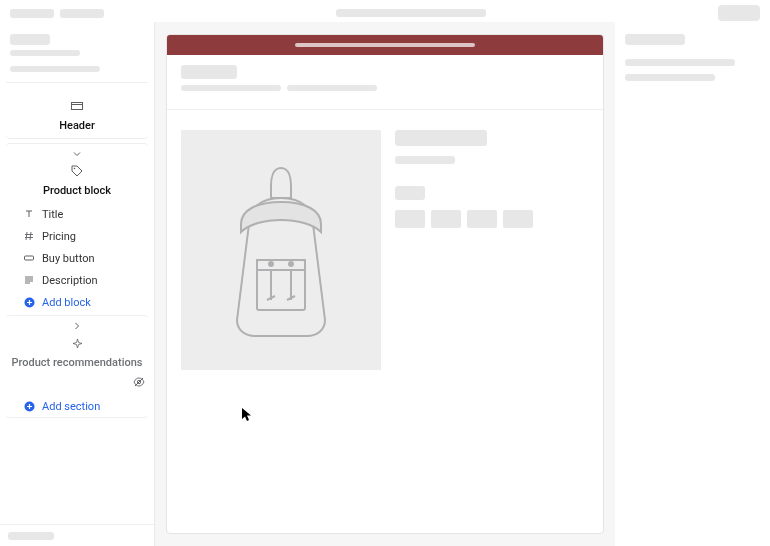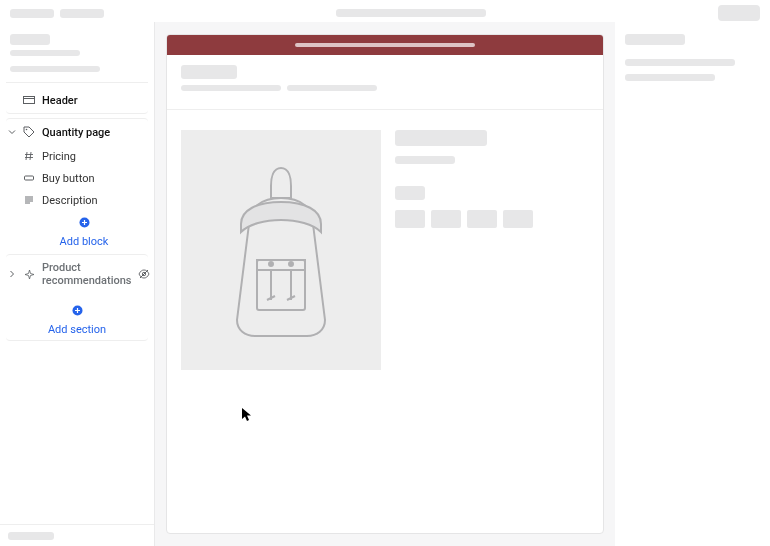--- a/index.html
+++ b/index.html
@@ -14,25 +14,25 @@
   .topbar-right .sk { height:16px; width:42px; border-radius:4px; }
 
   .main { display:flex; height: calc(100% - 22px); }
 
   
   .sidebar { width:155px; border-right:1px solid #e9e9ea; padding:8px 6px 0 6px; display:flex; flex-direction:column; position:relative; }
   .sidebar-top-sk { padding:4px 4px 10px 4px; border-bottom:1px solid #eee; margin-bottom:4px;}
   .sidebar-top-sk .sk { height:9px; margin-bottom:5px; }
   .row { display:flex; align-items:center; gap:6px; font-size:11px; color:#333; padding:4px 2px; border-radius:4px; cursor:pointer; }
   .row .icon { width:14px; height:14px; display:flex; align-items:center; justify-content:center; color:#5c5f62; flex-shrink:0; }
-  .row.section-head { font-weight:500; color:#111; border-top:1px solid #eee; border-bottom:1px solid #eee; margin:2px 0; padding-top:6px; padding-bottom:6px;}
+  .row.section-head { font-weight:500; color:#111; border-top:1px solid #eee; border-bottom:1px solid #eee; margin:2px 0; padding-top:6px; padding-bottom:6px;flex-direction:column;}
   .row.section-head.first { border-top:none; margin-top:0;}
   .caret { width:8px; display:flex; align-items:center; justify-content:center; color:#5c5f62; }
   .children { padding-left:14px; }
-  .row.add { color:#2563eb;flex-direction:column; }
+  .row.add { color:#2563eb; }
   .row.add .icon { color:#2563eb; }
   .row .trailing { margin-left:auto; }
   svg { display:block; }
   .sidebar-footer { position:absolute; bottom:0; left:0; right:0; height:22px; border-top:1px solid #eee; display:flex; align-items:center; padding-left:8px;}
   .sidebar-footer .sk{ height:8px; width:46px;}
 
   
   .center { flex:1; background:#f6f6f7; padding:12px 8px; display:flex; justify-content:center; }
   .canvas { width:438px; background:#fff; border:1px solid #e5e5e6; border-radius:4px; overflow:hidden; display:flex; flex-direction:column; }
   .announce { height:20px; background:#8e3b3e; display:flex; align-items:center; justify-content:center; }
@@ -95,24 +95,32 @@
         <svg width="8" height="8" viewBox="0 0 8 8">
             <path d="M1 2.5 L4 5.5 L7 2.5" stroke="currentColor" fill="none" stroke-width="1"></path>
           </svg>
       </span>
       <span class="icon">
         <svg width="12" height="12" viewBox="0 0 12 12" fill="none">
             <path d="M1 1 L6 1 L11 6 L6 11 L1 6 Z" stroke="currentColor"></path>
             <circle cx="3.5" cy="3.5" r="0.8" fill="currentColor"></circle>
           </svg>
       </span>
-      <span>Quantity page</span>
+      <span>Product block</span>
     </div>
 
     <div class="children">
+      <div class="row">
+        <span class="icon">
+            <svg width="10" height="10" viewBox="0 0 10 10">
+              <path d="M2 2 H8 M5 2 V8" stroke="currentColor" stroke-width="1"></path>
+            </svg>
+          </span>
+        <span>Title</span>
+      </div>
       <div class="row">
         <span class="icon">
             <svg width="10" height="10" viewBox="0 0 10 10">
               <path d="M3 1 L2 9 M7 1 L6 9 M1 3.5 H9 M1 6.5 H9" stroke="currentColor" stroke-width="0.9"></path>
             </svg>
           </span>
         <span>Pricing</span>
       </div>
       <div class="row">
         <span class="icon">

